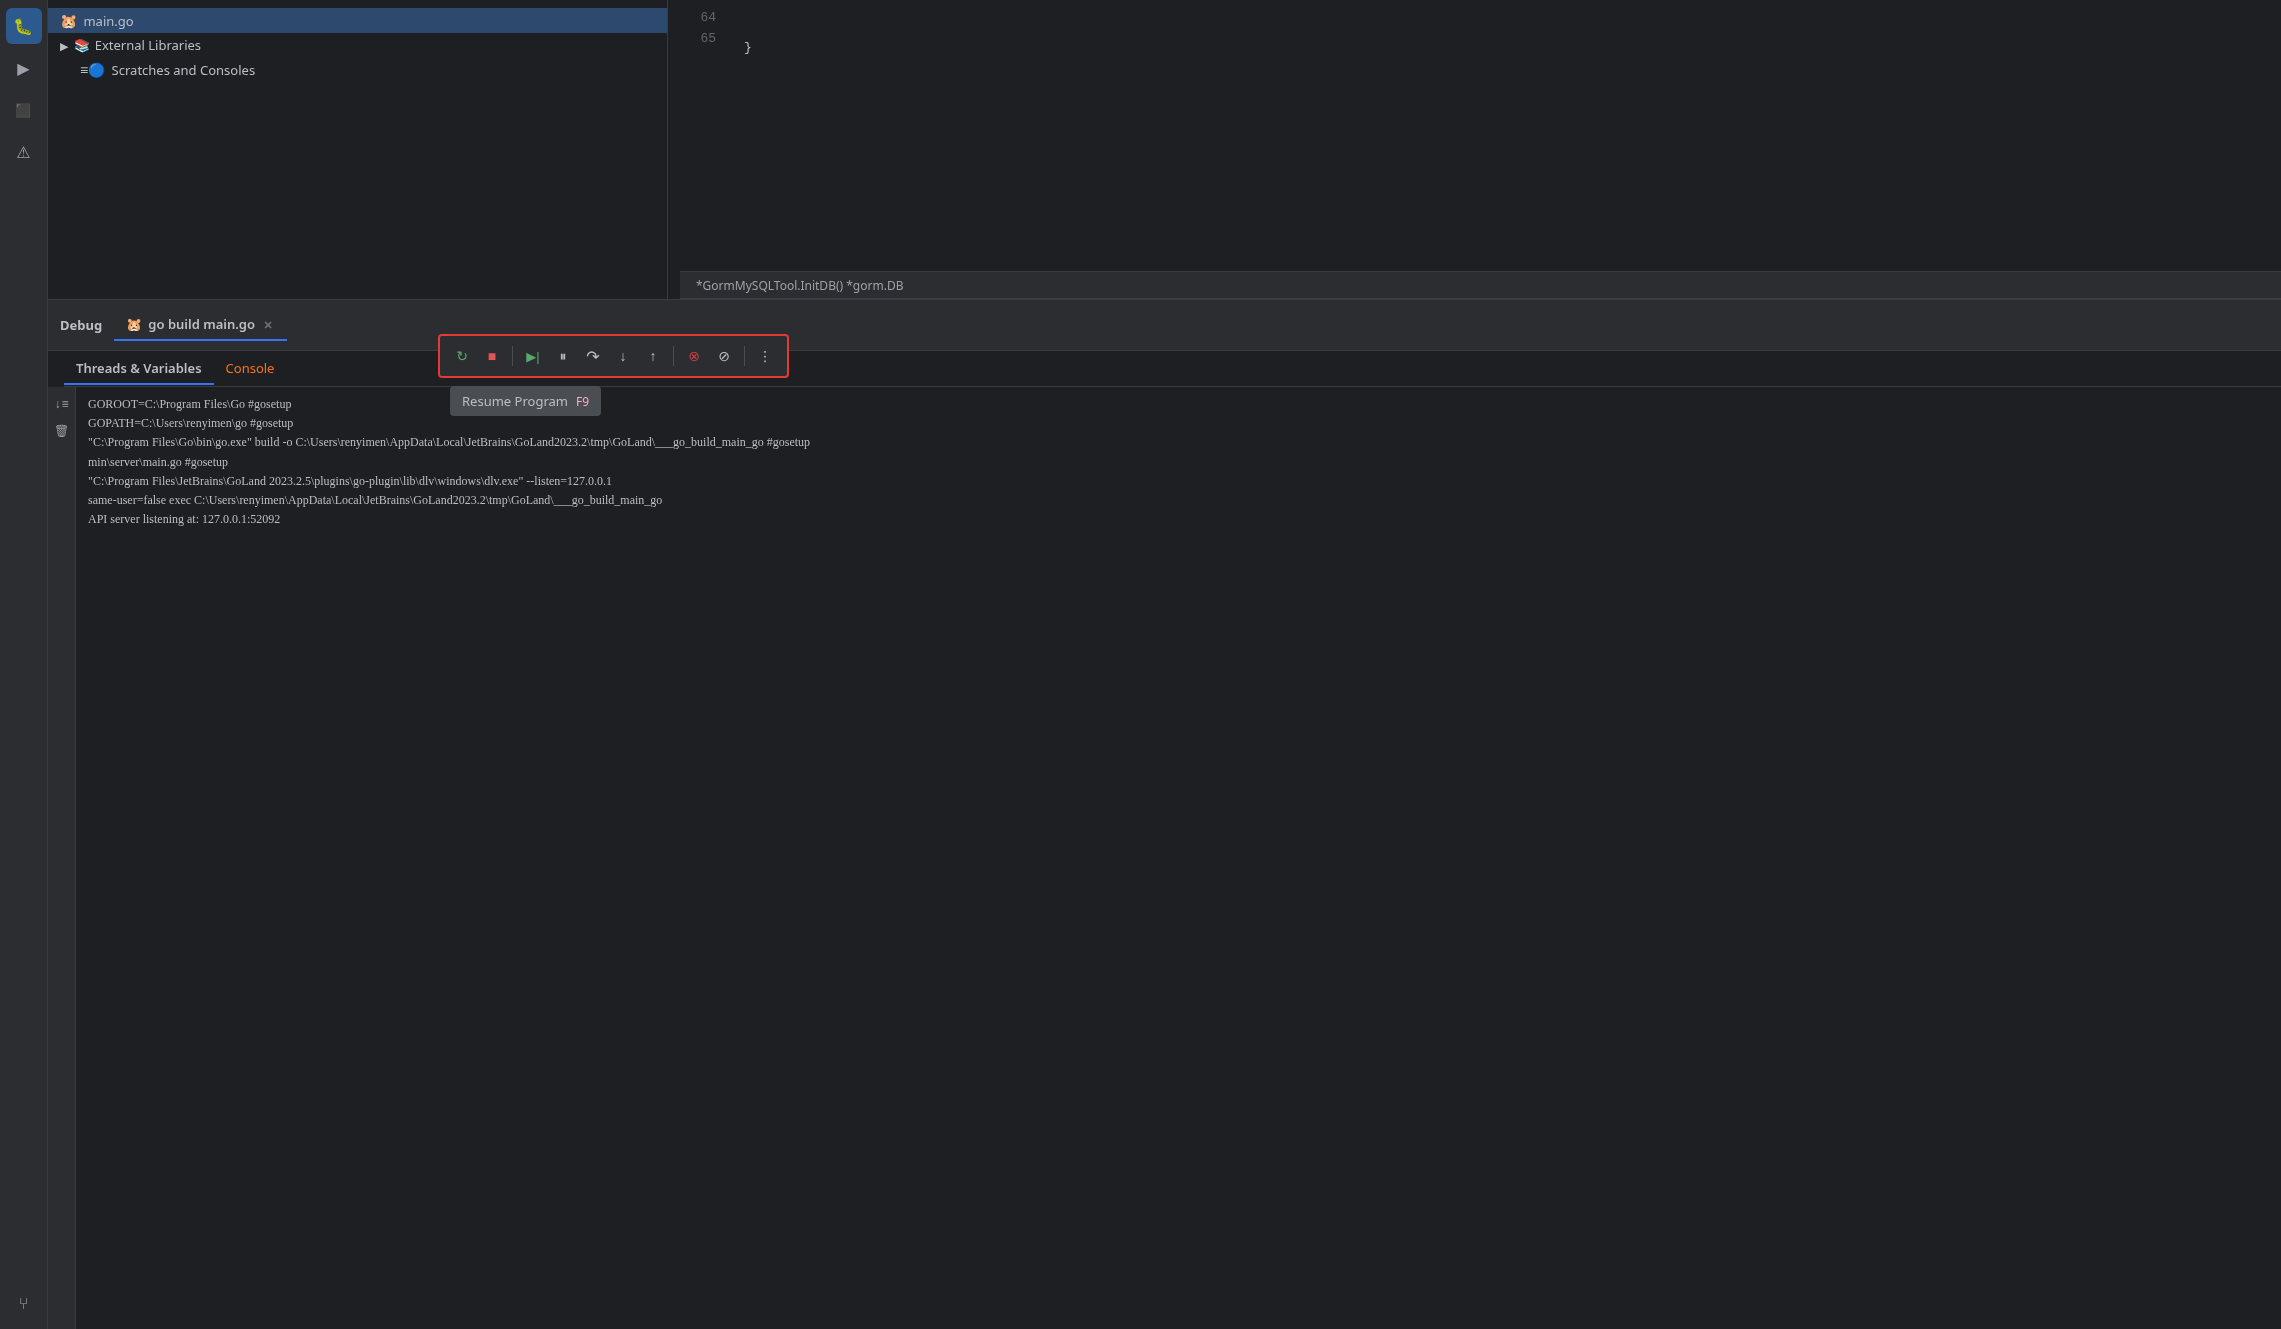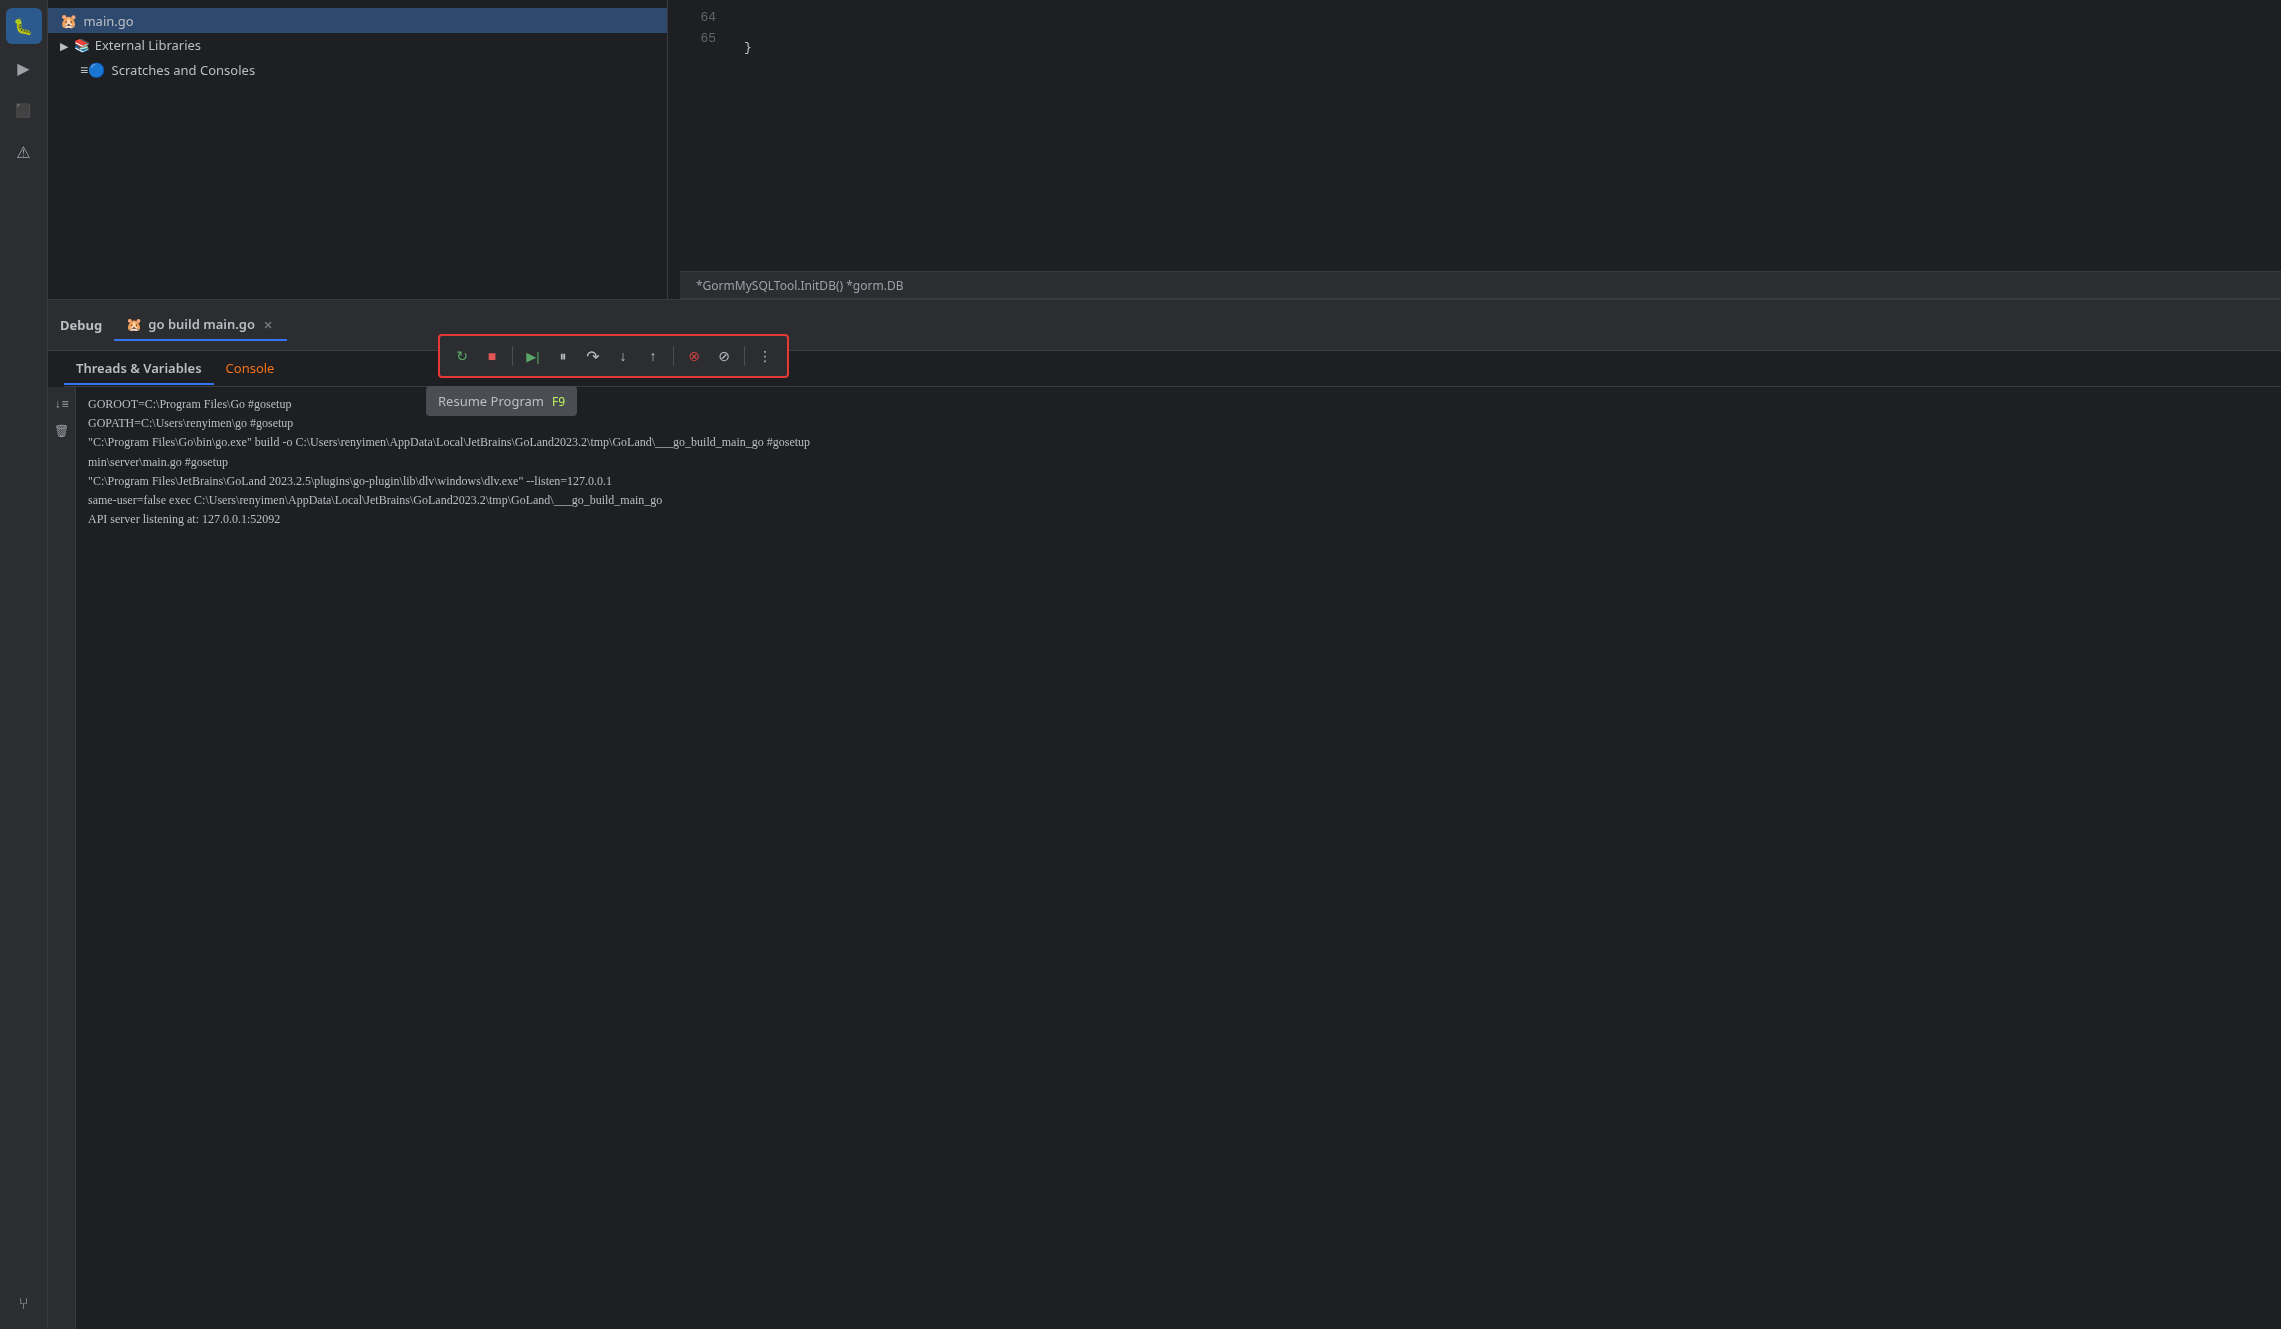--- a/index.html
+++ b/index.html
@@ -194,34 +194,34 @@
       width: 1px;
       height: 20px;
       background: #4a4d52;
       margin: 0 4px;
     }
 
     
     .tooltip {
       position: absolute;
       top: 86px;
-      left: 378px;
+      left: 402px;
       background: #4a4d52;
       color: #bcbec4;
       padding: 6px 12px;
       border-radius: 4px;
       font-size: 13px;
       z-index: 200;
       white-space: nowrap;
       display: flex;
       align-items: center;
       gap: 8px;
     }
     .tooltip-shortcut {
-      color: #bef264;
+      color: #f9a8d4;
       font-size: 12px;
     }
 
     
     .console-content {
       flex: 1;
       padding: 8px 0;
       overflow: hidden;
       font-family: 'Consolas', 'Courier New', monospace;
       font-size: 12px;

